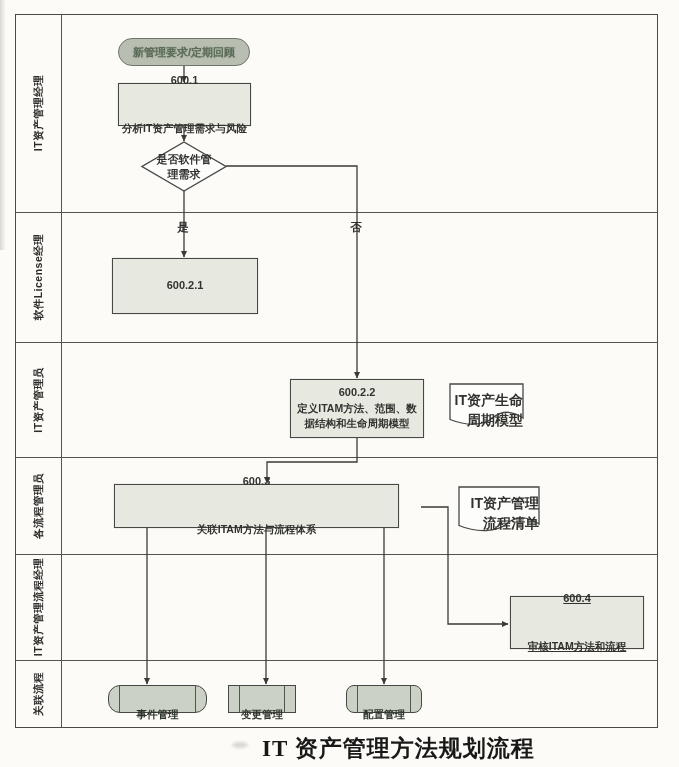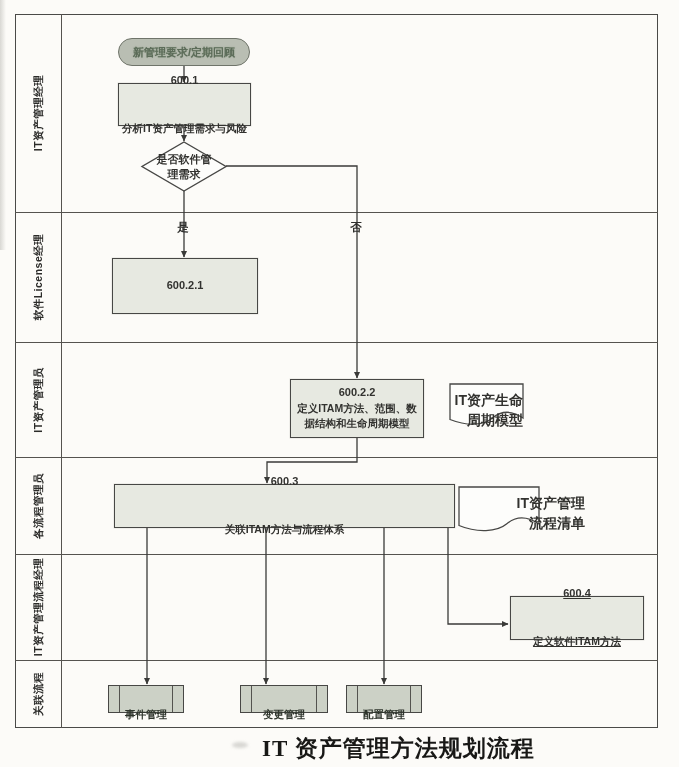--- a/index.html
+++ b/index.html
@@ -137,38 +137,38 @@
   <div class="node proc" style="left:112px; top:258px; width:146px; height:56px; padding:0 18px;">
     <div class="bid">600.2.1</div>
   </div>
 
   <div class="node proc" style="left:290px; top:379px; width:134px; height:59px; padding:0 6px;text-align:center;">
     <div class="bid">600.2.2</div>
     <div>定义ITAM方法、范围、数据结构和生命周期模型</div>
   </div>
   <div class="doc-text" style="left:450px; top:390px; width:73px;">IT资产生命周期模型</div>
 
-  <div class="node proc" style="left:114px; top:484px; width:341px; height:44px;">
+  <div class="node proc" style="left:114px; top:484px; width:285px; height:44px;">
     <div class="bid">600.3</div>
     <div class="nowrap">关联ITAM方法与流程体系</div>
   </div>
-  <div class="doc-text" style="left:459px; top:493px; width:80px;margin-left:46px;">IT资产管理流程清单</div>
+  <div class="doc-text" style="left:459px; top:493px; width:80px;">IT资产管理流程清单</div>
 
-  <div class="node proc" style="left:510px; top:596px; width:134px; height:44px;text-decoration:underline;">
+  <div class="node proc" style="left:510px; top:596px; width:134px; height:53px;text-decoration:underline;">
     <div class="bid">600.4</div>
-    <div class="nowrap">定义软件ITAM方法</div>
+    <div class="nowrap">审核ITAM方法和流程</div>
   </div>
 
-  <div class="node sub" style="left:108px; top:685px; width:76px; height:28px;">
+  <div class="node sub" style="left:108px; top:685px; width:99px; height:28px;border-radius:12px;">
     <span class="nowrap">事件管理</span>
   </div>
-  <div class="node sub" style="left:240px; top:685px; width:88px; height:28px;">
+  <div class="node sub" style="left:228px; top:685px; width:68px; height:28px;">
     <span class="nowrap">变更管理</span>
   </div>
-  <div class="node sub" style="left:346px; top:685px; width:76px; height:28px;">
+  <div class="node sub" style="left:346px; top:685px; width:76px; height:28px;border-radius:8px;">
     <span class="nowrap">配置管理</span>
   </div>
 
   <div class="caption">IT 资产管理方法规划流程</div>
 
   <div class="edge-shade"></div>
   <div class="smudge"></div>
 </div>
 
 </body></html>

